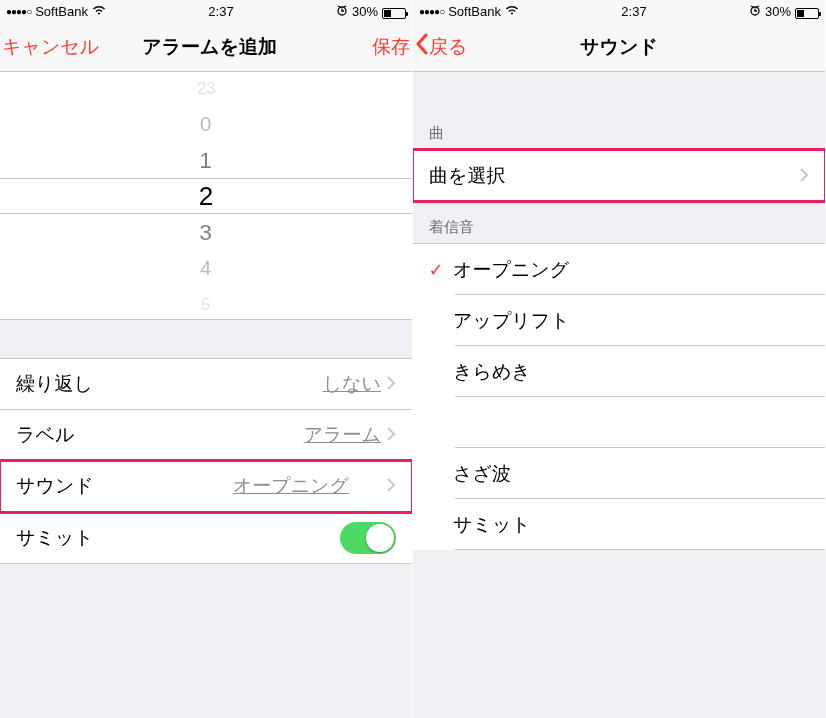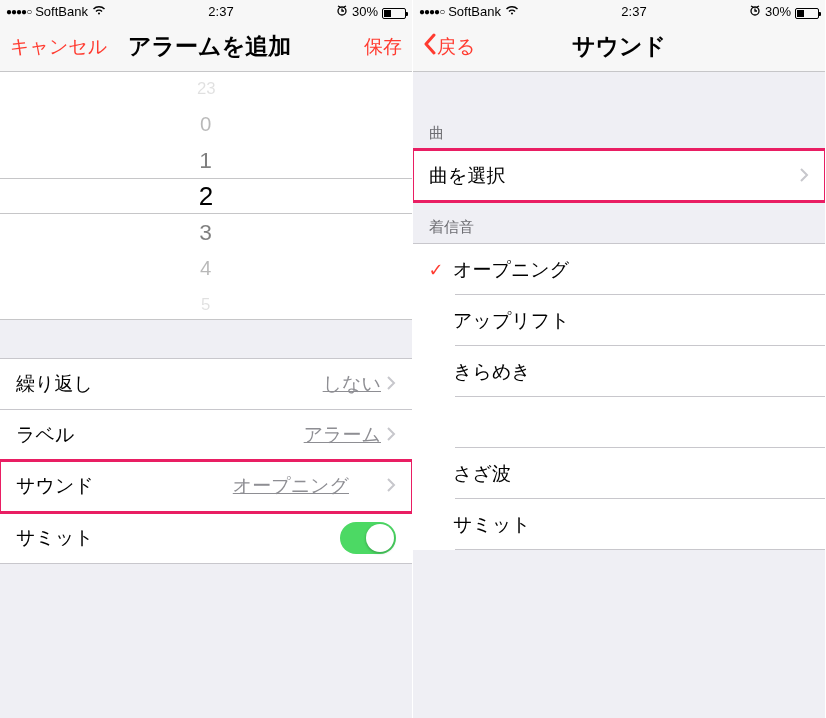--- a/index.html
+++ b/index.html
@@ -48,26 +48,26 @@
   }
   .battery-fill { position: absolute; left: 1px; top: 1px; bottom: 1px; width: 30%; background: #000; }
 
   .nav-bar {
     height: 50px;
     background: #f7f7f7;
     border-bottom: 1px solid #c6c6c8;
     display: flex;
     align-items: center;
     justify-content: space-between;
-    padding: 0 10px;
+    padding: 0 2px;
     font-size: 19px;
   }
   .nav-left, .nav-right { color: #ff3b30; font-size: 19px; min-width: 90px; display: flex; align-items: center; }
   .nav-right { justify-content: flex-end; }
-  .nav-title { color: #000; font-weight: 600; font-size: 23px; text-align: center; flex: 1; }
+  .nav-title { color: #000; font-weight: 600; font-size: 19px; text-align: center; flex: 1; }
   .nav-back-chevron svg { width: 14px; height: 22px; }
 
   .picker-area {
     background: #fff;
     height: 248px;
     display: flex;
     justify-content: center;
     align-items: center;
     gap: 16px;
     border-bottom: 1px solid #c6c6c8;

